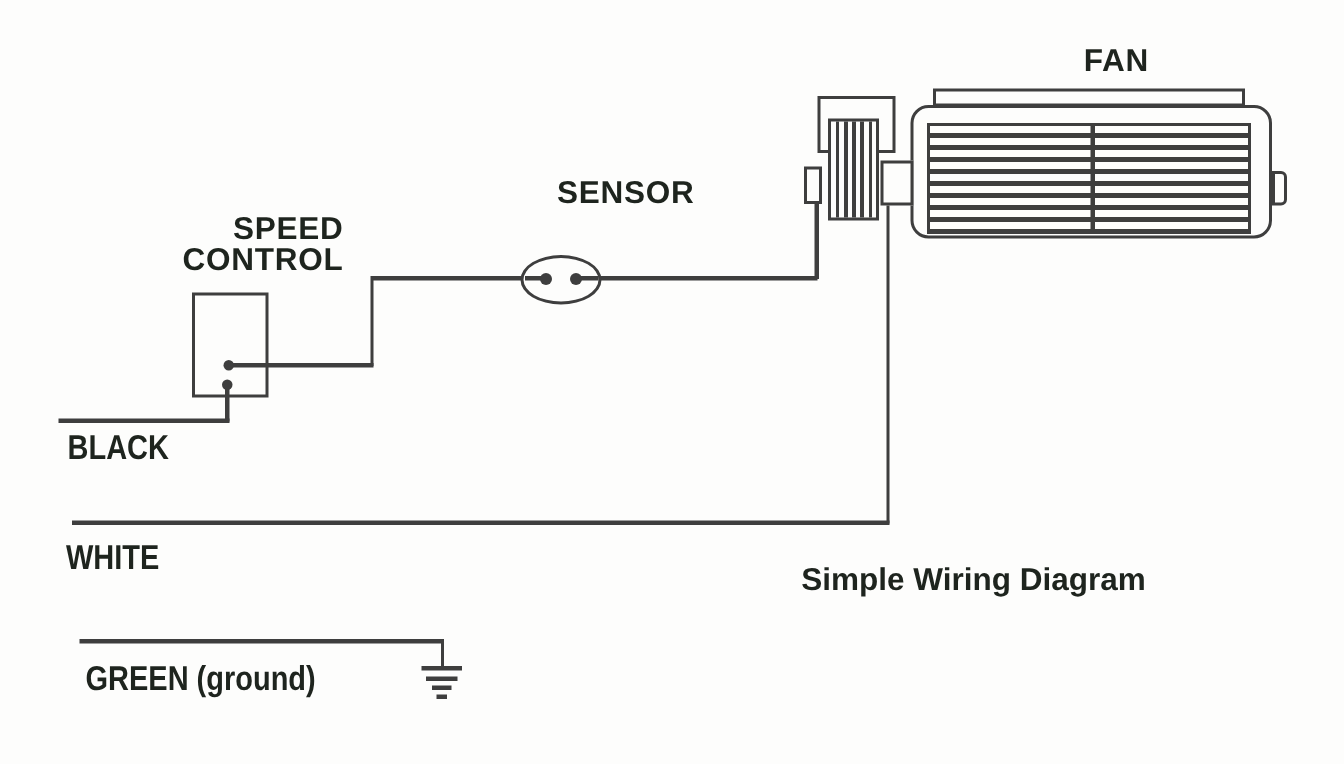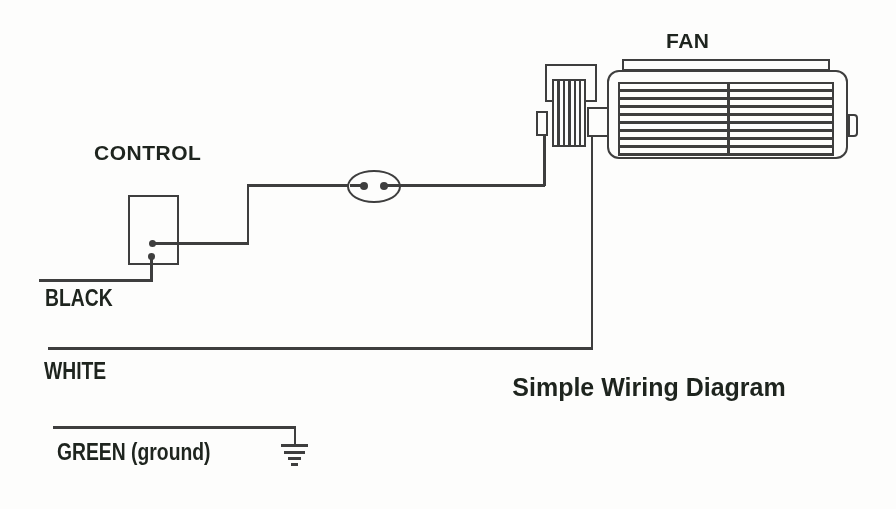--- a/index.html
+++ b/index.html
@@ -10,30 +10,30 @@
   html,body{margin:0;padding:0;background:var(--bg);}
   #canvas{
     position:relative;width:896px;height:509px;background:var(--bg);
     font-family:"Liberation Sans",sans-serif;overflow:hidden;
   }
   .wire{position:absolute;background:var(--line);}
   .comp{position:absolute;border:2.5px solid var(--line);box-sizing:border-box;background:transparent;}
   .white-bg{background:#fdfdfc;}
   .lbl{
     position:absolute;color:var(--text);font-weight:bold;
-    font-size:21px;line-height:21px;letter-spacing:.5px;text-align:left;
+    font-size:21px;line-height:21px;letter-spacing:.5px;text-align:right;
     white-space:nowrap;
   }
   .wire-lbl{
     position:absolute;color:var(--text);font-weight:bold;font-size:23px;
     white-space:nowrap;transform:scaleX(.84);transform-origin:0 0;letter-spacing:0;
   }
   .dot{position:absolute;background:var(--line);border-radius:50%;}
   .title{
-    position:absolute;color:var(--text);font-weight:bold;font-size:25px;
+    position:absolute;color:var(--text);font-weight:bold;font-size:21px;
     line-height:34px;text-align:center;
   }
   .hatch-v{
     background:repeating-linear-gradient(90deg,#fdfdfc 0 3px,var(--line) 3px 5.5px);
   }
   .stripes-h{
     background:repeating-linear-gradient(180deg,#fdfdfc 0 5px,var(--line) 5px 8px);
   }
 </style>
 </head>
@@ -56,27 +56,29 @@
 
   <div class="wire" style="left:53px;top:426px;width:243px;height:2.5px;"></div>
   <div class="wire" style="left:293.5px;top:426px;width:2.5px;height:20px;"></div>
 
   <div class="wire" style="left:281px;top:444px;width:27px;height:3px;"></div>
   <div class="wire" style="left:284px;top:450.5px;width:21px;height:3px;"></div>
   <div class="wire" style="left:288px;top:457px;width:13px;height:3px;"></div>
   <div class="wire" style="left:291px;top:463px;width:7px;height:3px;"></div>
 
   <div class="lbl" style="left:94px;top:142px;width:135px;">
+    <div>SPEED</div>
     <div>CONTROL</div>
   </div>
   <div class="comp" style="left:128px;top:195px;width:51px;height:70px;"></div>
   <div class="dot" style="left:149px;top:240px;width:7px;height:7px;"></div>
   <div class="dot" style="left:148px;top:253px;width:7px;height:7px;"></div>
 
   <div class="lbl" style="left:301px;top:115px;width:162px;line-height:27px;">
+    <div>SENSOR</div>
   </div>
   <div class="comp white-bg" style="left:347px;top:170px;width:54px;height:33px;border-radius:50%;"></div>
   <div class="wire" style="left:350px;top:184px;width:14px;height:2.5px;"></div>
   <div class="wire" style="left:384px;top:184px;width:15px;height:2.5px;"></div>
   <div class="dot" style="left:360px;top:181.5px;width:8px;height:8px;"></div>
   <div class="dot" style="left:380px;top:181.5px;width:8px;height:8px;"></div>
 
   <div class="comp" style="left:545px;top:64px;width:52px;height:38px;"></div>
   <div class="comp hatch-v" style="left:552px;top:79px;width:34px;height:68px;"></div>
   <div class="comp white-bg" style="left:536px;top:111px;width:12px;height:25px;"></div>

